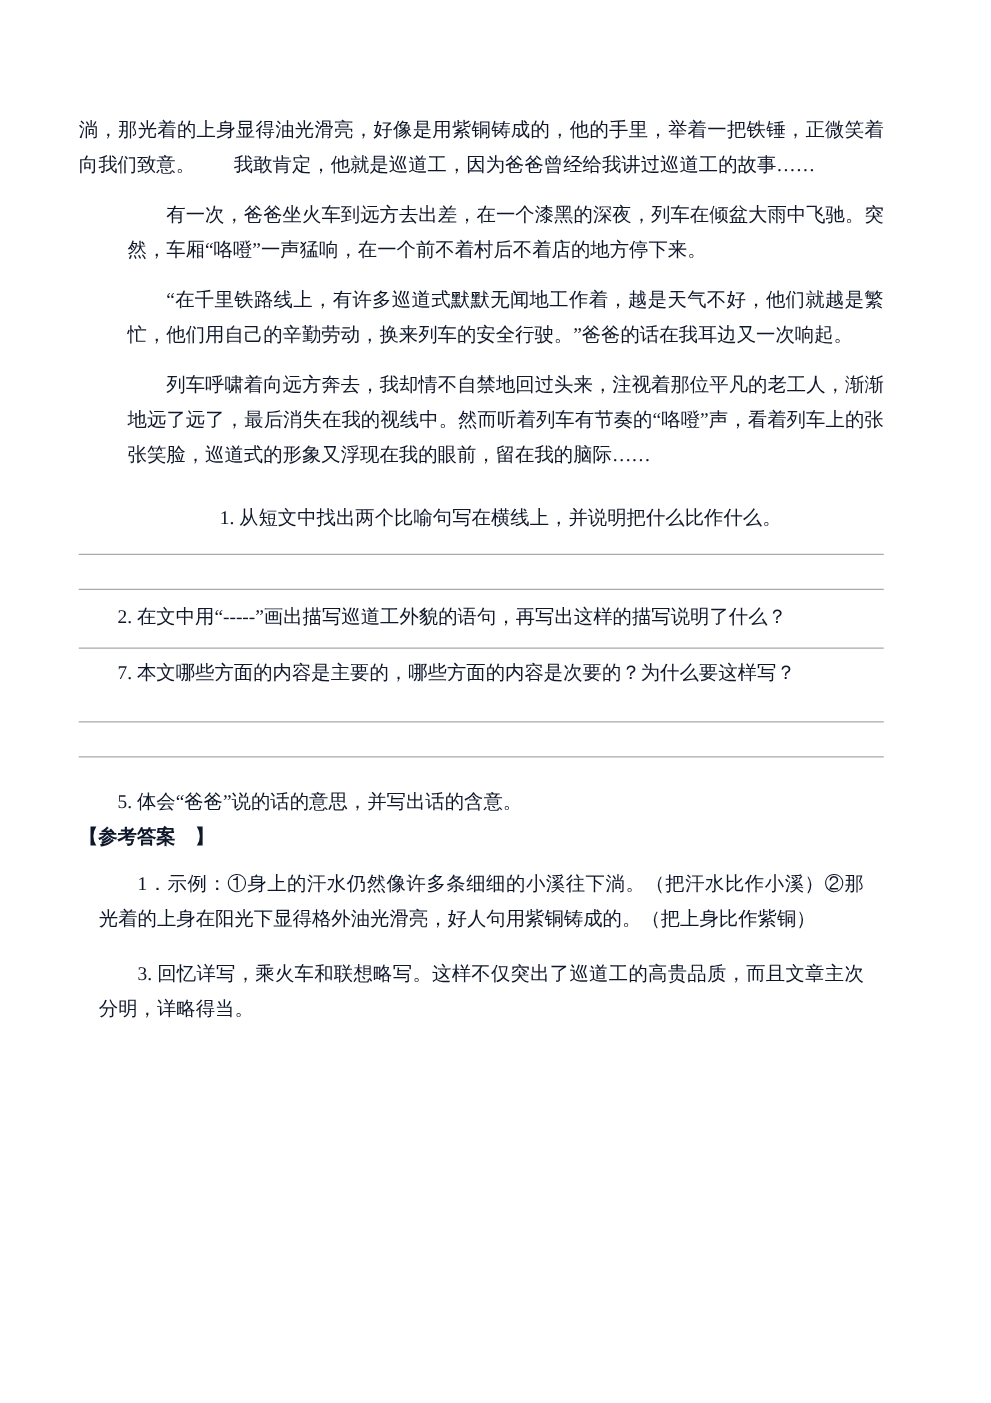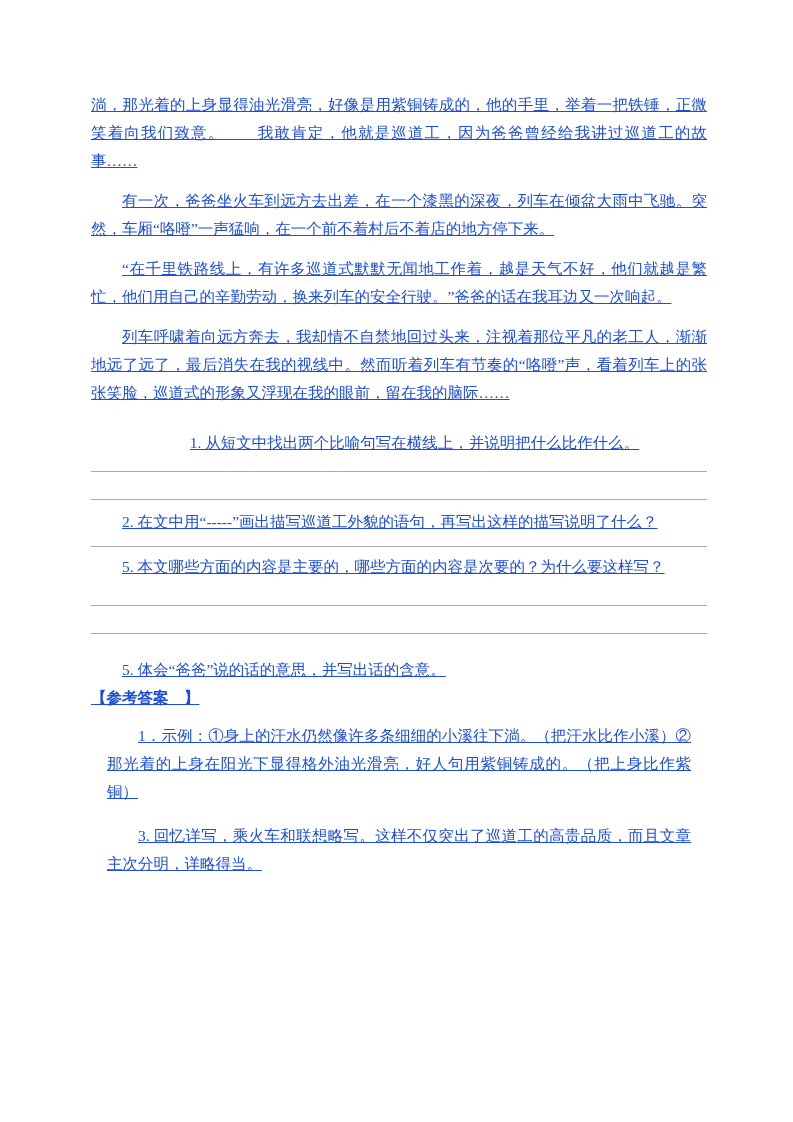--- a/index.html
+++ b/index.html
@@ -1,33 +1,32 @@
 <!DOCTYPE html>
 <html><head>
 <meta charset="utf-8">
 <style>
   html,body{margin:0;padding:0;background:#ffffff;}
   .page{
     position:relative;
     width:793px;height:1122px;
     box-sizing:border-box;
-    padding:91px 86px 0 91px;
+    padding:91px 86px 0 63px;
     background:#ffffff;
     font-family:"Liberation Serif","DejaVu Serif",serif;
     font-size:15.5px;
     line-height:28px;
-    color:#1d4ed8;
+    color:#0f172a;
     overflow:hidden;
-    text-decoration:underline;
   }
   .para{
     margin:0 0 12px 0;
     text-align:justify;
   }
-  .indent{ text-indent:2em; }
+  .indent{ text-indent:2em;margin-left:39px; }
   .question{
     margin:0;
     text-indent:2em;
   }
   .q1{ margin-top:22px;text-align:center; }
   .q2{ margin-top:8px; }
   .q3{ margin-top:6px; }
   .q4{ margin-top:22px; }
   .blank{
     border-bottom:1px solid #a9a9a9;
@@ -57,21 +56,21 @@
   <div class="para indent">“在千里铁路线上，有许多巡道式默默无闻地工作着，越是天气不好，他们就越是繁忙，他们用自己的辛勤劳动，换来列车的安全行驶。”爸爸的话在我耳边又一次响起。</div>
   <div class="para indent">列车呼啸着向远方奔去，我却情不自禁地回过头来，注视着那位平凡的老工人，渐渐地远了远了，最后消失在我的视线中。然而听着列车有节奏的“咯噔”声，看着列车上的张张笑脸，巡道式的形象又浮现在我的眼前，留在我的脑际……</div>
 
   <div class="question q1">1. 从短文中找出两个比喻句写在横线上，并说明把什么比作什么。</div>
   <div class="blank first"></div>
   <div class="blank"></div>
 
   <div class="question q2">2. 在文中用“-----”画出描写巡道工外貌的语句，再写出这样的描写说明了什么？</div>
   <div class="blank short"></div>
 
-  <div class="question q3">5. 本文哪些方面的内容是主要的，哪些方面的内容是次要的？为什么要这样写？</div>
+  <div class="question q3">7. 本文哪些方面的内容是主要的，哪些方面的内容是次要的？为什么要这样写？</div>
   <div class="blank mid"></div>
   <div class="blank"></div>
 
   <div class="question q4">5. 体会“爸爸”说的话的意思，并写出话的含意。</div>
 
   <div class="answers-header">【参考答案　】</div>
 
   <div class="answer a1">1．示例：①身上的汗水仍然像许多条细细的小溪往下淌。（把汗水比作小溪）②那光着的上身在阳光下显得格外油光滑亮，好人句用紫铜铸成的。（把上身比作紫铜）</div>
   <div class="answer">3. 回忆详写，乘火车和联想略写。这样不仅突出了巡道工的高贵品质，而且文章主次分明，详略得当。</div>
 

